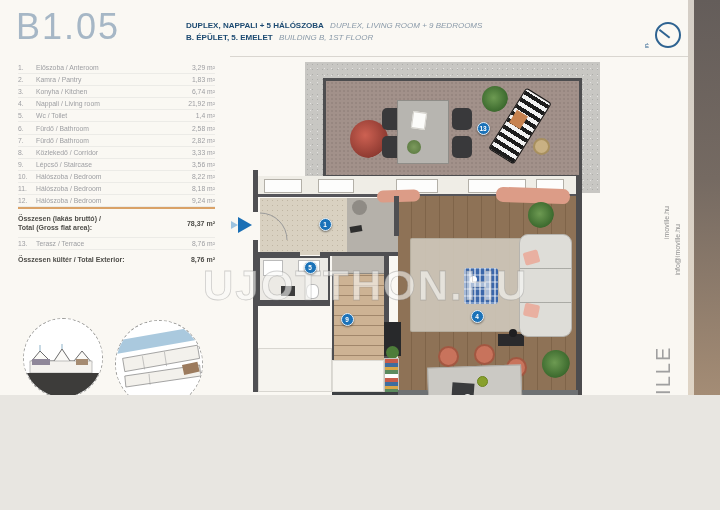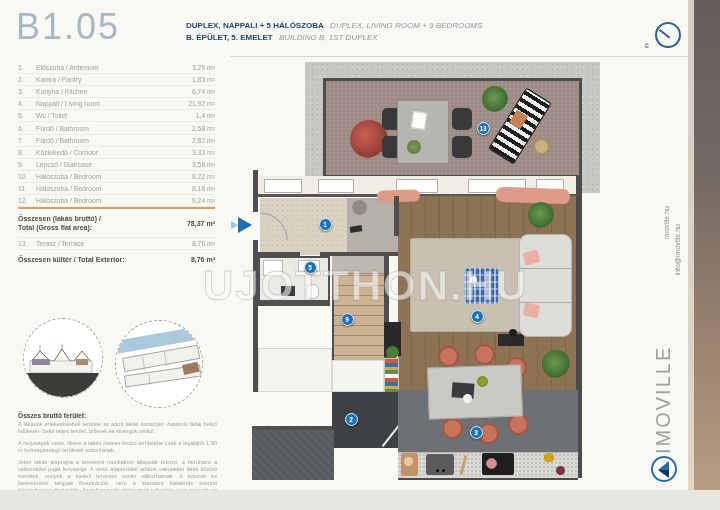--- a/index.html
+++ b/index.html
@@ -1,16 +1,16 @@
 <!DOCTYPE html>
 <html><head>
 <meta charset="utf-8">
 <style>
   html,body{margin:0;padding:0;background:#e8e6e1;}
-  #page{position:relative;width:720px;height:490px;background:#faf8f3;overflow:hidden;
+  #page{position:relative;width:720px;height:395px;background:#faf8f3;overflow:hidden;
         font-family:"Liberation Sans",sans-serif;}
   [data-interactable]{box-sizing:border-box;}
 
   
   #unit-id{position:absolute;left:16px;top:6px;font-size:36px;font-weight:300;
            color:#a6b7c6;letter-spacing:2px;}
   #header-center{position:absolute;left:186px;top:20px;font-size:8px;line-height:12px;white-space:nowrap;}
   .h-bold{font-weight:bold;color:#1c4a71;}
   .h-ital{font-style:italic;color:#8a9aa9;margin-left:4px;}
   #header-line{position:absolute;left:230px;top:56px;width:458px;height:1px;background:#d9d6d0;}
@@ -167,21 +167,21 @@
 <div id="page" data-interactable="false">
 
   <div id="unit-id" data-interactable="false">B1.05</div>
   <div id="header-center" data-interactable="false">
     <div data-interactable="false">
       <span class="h-bold" data-interactable="false">DUPLEX, NAPPALI + 5 HÁLÓSZOBA</span>
       <span class="h-ital" data-interactable="false">DUPLEX, LIVING ROOM + 9 BEDROOMS</span>
     </div>
     <div data-interactable="false">
       <span class="h-bold" data-interactable="false">B. ÉPÜLET, 5. EMELET</span>
-      <span class="h-ital" data-interactable="false">BUILDING B, 1ST DUPLEX</span>
+      <span class="h-ital" data-interactable="false">BUILDING B, 1ST FLOOR</span>
     </div>
   </div>
   <div id="header-line" data-interactable="false"></div>
   <div id="compass" data-interactable="false">
       <span class="needle" data-interactable="false"></span>
     </div>
   <div id="compass-label" data-interactable="false">É</div>
 
   <div id="left-panel" data-interactable="false">
     <div id="room-rows" data-interactable="false">

